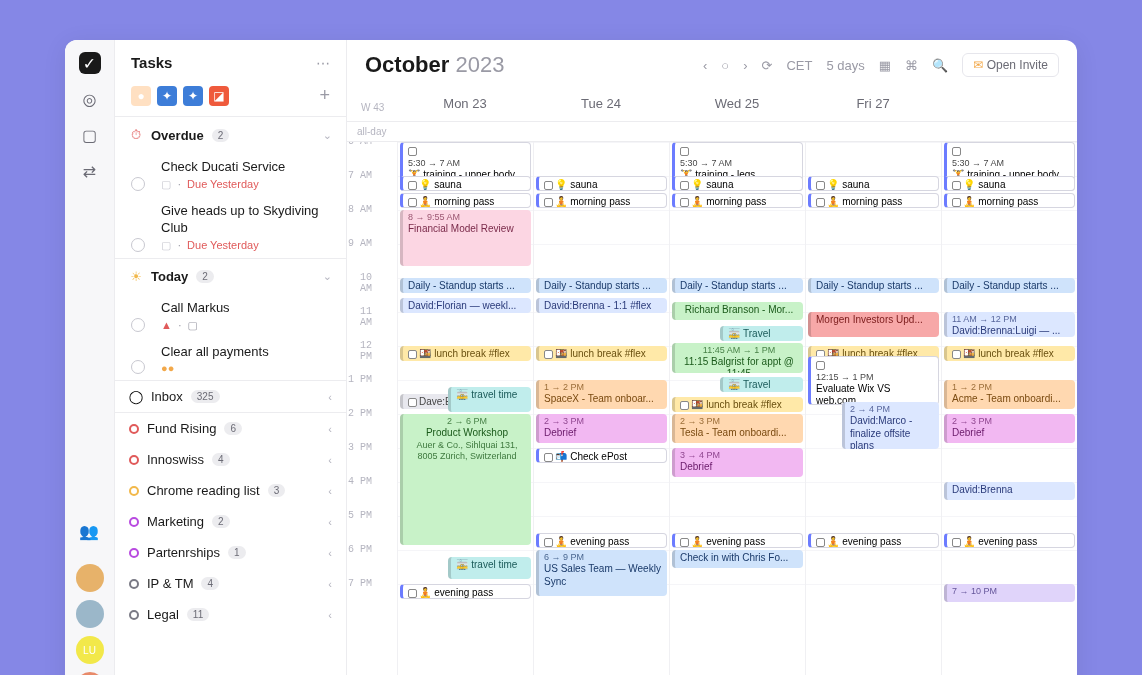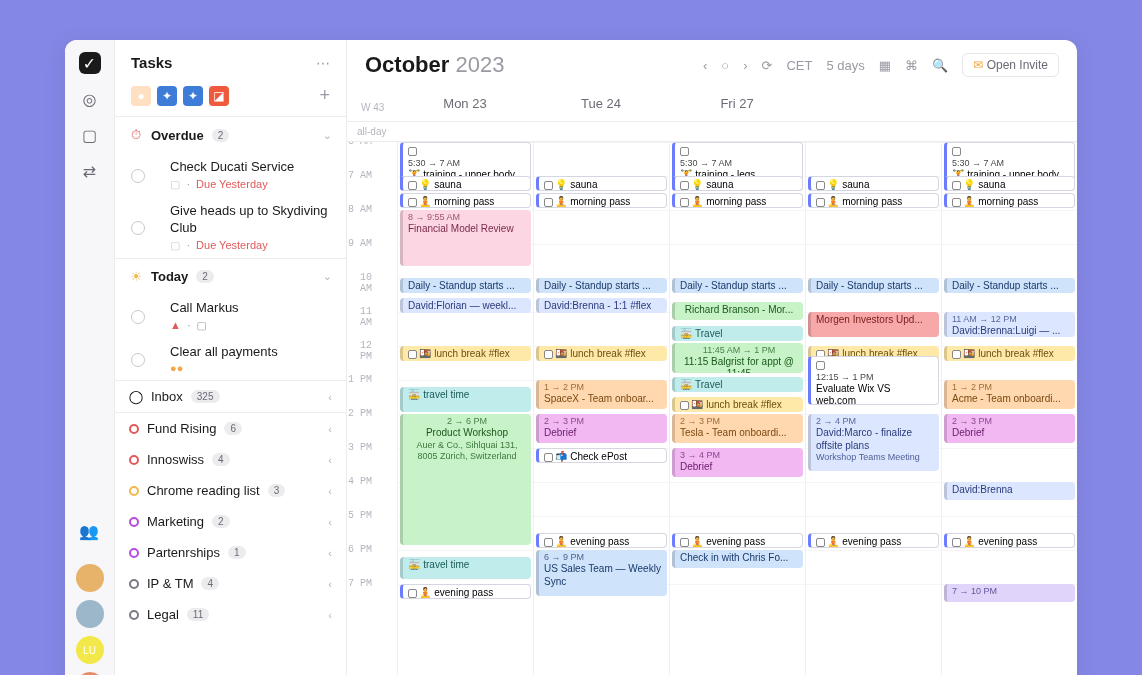--- a/index.html
+++ b/index.html
@@ -81,21 +81,21 @@
   }
   .section-dot { width: 14px; display: flex; justify-content: center; font-size: 13px; }
   .section-label { font-size: 13px; font-weight: 600; color: #1a1a1a; }
   .badge {
     font-size: 10px; background: #ececef; color: #6b6b75;
     padding: 1px 6px; border-radius: 8px;
   }
   .chevron { margin-left: auto; color: #b5b5c0; font-size: 11px; }
 
   .task-item {
-    display: flex; align-items: center; gap: 25px;
+    display: flex; align-items: flex-end; gap: 16px;
     padding: 6px 14px 6px 16px;
   }
   .task-check {
     width: 14px; height: 14px; border: 1.5px solid #c8c8d0;
     border-radius: 50%; margin-top: 2px; cursor: pointer; flex-shrink: 0;
   }
   .task-body { flex: 1; }
   .task-title { font-size: 13px; color: #1a1a1a; line-height: 1.3; }
   .task-meta { font-size: 11px; color: #9a9aa5; display: flex; gap: 6px; align-items: center; margin-top: 2px; }
   .due-overdue { color: #e05a5a; }
@@ -187,21 +187,21 @@
 
   
   .c-white { background: #fff; border: 1px solid #d6d6e0; border-left: 3px solid #6c7cff; }
   .c-pink  { background: #fcd6e3; color: #7a2a4a; }
   .c-blue  { background: #cfe3fb; color: #1a3a6a; }
   .c-yellow{ background: #ffe9a8; color: #6a5010; }
   .c-green { background: #c8f2c8; color: #1a5a1a; text-align: center; }
   .c-orange{ background: #ffd8b0; color: #7a4a10; }
   .c-magenta{ background: #f2b8f2; color: #6a1a6a; }
   .c-red   { background: #f7a8a8; color: #7a1a1a; }
-  .c-teal  { background: #c0edec; color: #1a5a59; }
+  .c-teal  { background: #c0edec; color: #1a5a59; margin-left: 48px; }
   .c-grey  { background: #e8e8ee; color: #444; margin-top: 31px; }
   .c-lblue { background: #dce7ff; color: #2a3a7a; }
   .c-purple{ background: #e0d4fa; color: #3a2a7a; }
 
 </style>
 </head>
 <body>
 
 <div class="app">
 
@@ -380,20 +380,21 @@
           <span style="color:#f2a84a;">✉</span>
           <span>Open Invite</span>
         </button>
       </div>
     </div>
 
     <div class="cal-days">
       <div class="week-label">W 43</div>
       <div class="day-head">Mon 23</div>
       <div class="day-head">Tue 24</div>
+      <div class="day-head">Wed 25</div>
       <div class="day-head">Fri 27</div>
     </div>
 
     <div class="allday-row">
       <div class="allday-label">all-day</div>
       <div></div>
         <div></div>
         <div></div>
         <div></div>
         <div></div>
@@ -541,21 +542,21 @@
           <div class="hour-line" style="top: 340px;"></div>
           <div class="hour-line" style="top: 374px;"></div>
           <div class="hour-line" style="top: 408px;"></div>
           <div class="hour-line" style="top: 442px;"></div>
           <div class="event c-white" style="top: 34px; height: 15px;"><span class="check"></span><span class="title">💡 sauna</span></div>
           <div class="event c-white" style="top: 51px; height: 15px;"><span class="check"></span><span class="title">🧘 morning pass</span></div>
           <div class="event c-blue" style="top: 136px; height: 15px;"><span class="title">Daily - Standup starts ...</span></div>
           <div class="event c-red" style="top: 170px; height: 25.2px;"><span class="title">Morgen Investors Upd...</span></div>
           <div class="event c-yellow" style="top: 204px; height: 15px;"><span class="check"></span><span class="title">🍱 lunch break #flex</span></div>
           <div class="event c-white" style="top: 214.2px; height: 49px;"><span class="check"></span><span class="time">12:15 → 1 PM</span><span class="title">Evaluate Wix VS web.com</span></div>
-          <div class="event c-lblue" style="top: 272px; height: 57px;"><span class="time">2 → 4 PM</span><span class="title">David:Marco - finalize offsite plans</span><div class="sub">Workshop Teams Meeting</div></div>
+          <div class="event c-lblue" style="top: 260px; height: 47px; margin-left: 34px;"><span class="time">2 → 4 PM</span><span class="title">David:Marco - finalize offsite plans</span><div class="sub">Workshop Teams Meeting</div></div>
           <div class="event c-white" style="top: 391px; height: 15px;"><span class="check"></span><span class="title">🧘 evening pass</span></div>
         </div>
       <div class="day-col" id="day-4">
           <div class="hour-line" style="top: 0px;"></div>
           <div class="hour-line" style="top: 34px;"></div>
           <div class="hour-line" style="top: 68px;"></div>
           <div class="hour-line" style="top: 102px;"></div>
           <div class="hour-line" style="top: 136px;"></div>
           <div class="hour-line" style="top: 170px;"></div>
           <div class="hour-line" style="top: 204px;"></div>

